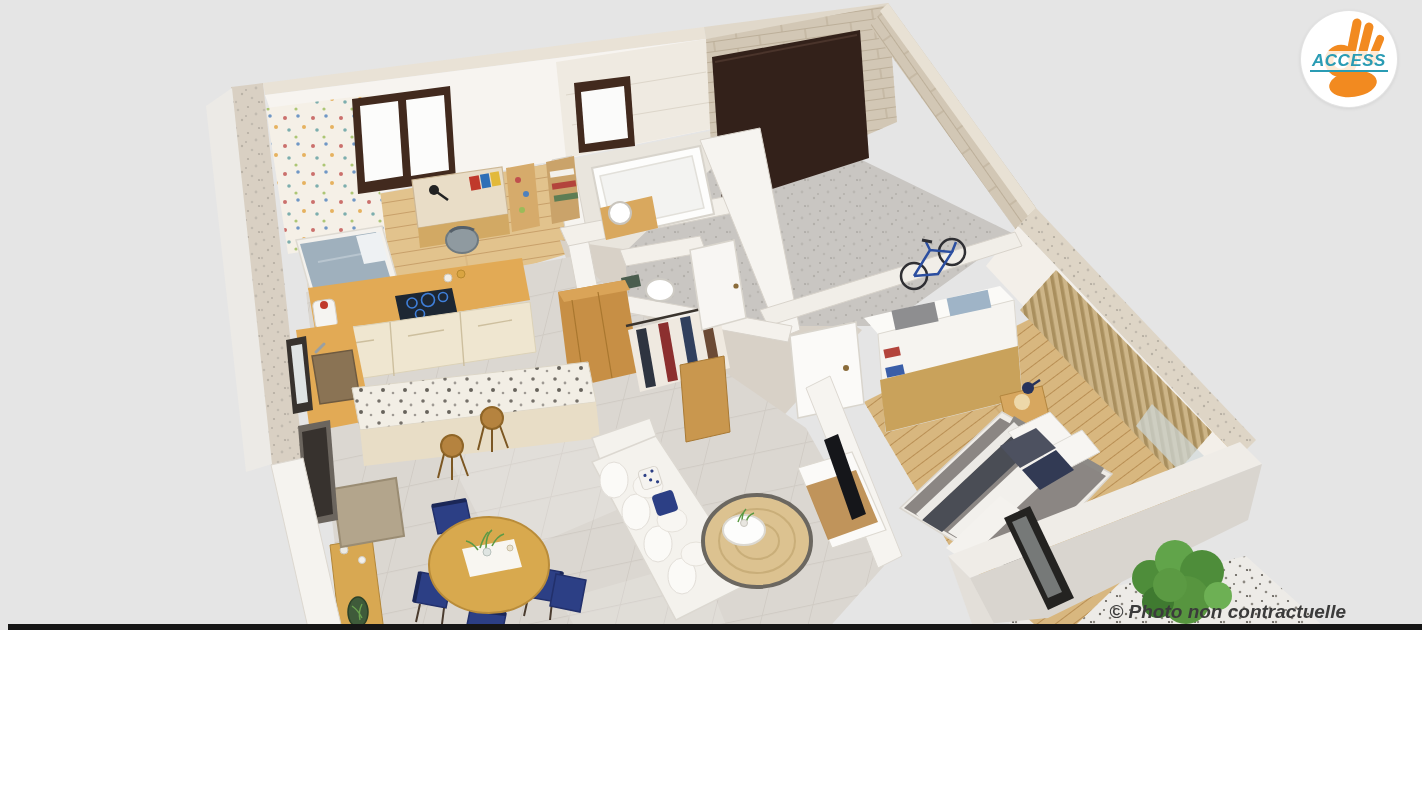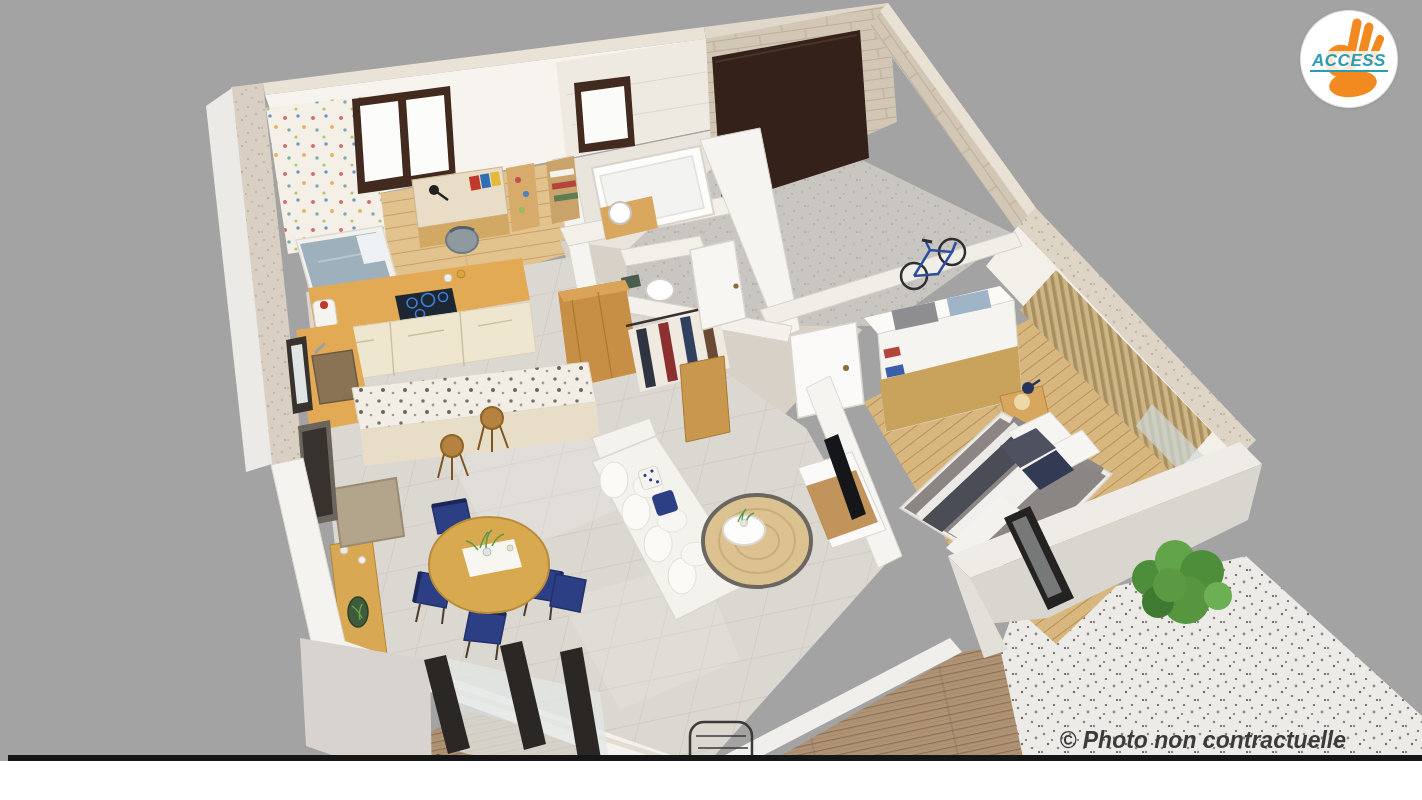--- a/index.html
+++ b/index.html
@@ -1,27 +1,27 @@
 <!DOCTYPE html>
 <html style="--page-background: #ffffff; --branding-logo-text-color: #2a9cb4; --branding-logo-hand-color: #f28a20; --branding-logo-circle-color: #ffffff; --branding-logo-border-color: #e3e3e3; --watermark-color: #3b3b3b; --scene-colors-wall: #f7f4f0; --scene-colors-wall-top: #e9e2d6; --scene-colors-wall-shadow: #d9d4ce; --scene-colors-stone: #d2c7b5; --scene-colors-wood-floor: #e2c38d; --scene-colors-wood-floor2: #d8b77f; --scene-colors-tile-floor: #dbd7d1; --scene-colors-garage-floor: #c9c6c2; --scene-colors-deck: #b09374; --scene-colors-gravel: #edebe7; --scene-colors-counter-wood: #e2aa55; --scene-colors-cabinet-cream: #efe6d0; --scene-colors-island-top: #f2eee5; --scene-colors-dark-frame: #33211a; --scene-colors-navy: #2c3f85; --scene-colors-rug: #dcc290; --scene-colors-rug-border: #6b6760; --scene-colors-sofa: #f4f2ed; --scene-colors-bed-gray: #8b8683; --scene-colors-plant: #5b9a43;"><head>
 <meta charset="utf-8">
 <style>
   html,body{margin:0;padding:0;background:#ffffff;}
-  .stage{position:relative;width:1422px;height:761px;overflow:hidden;background:#a3a3a3;
+  .stage{position:relative;width:1422px;height:630px;overflow:hidden;background:#e5e5e5;
          font-family:"Liberation Sans", sans-serif;}
   .stage svg{position:absolute;left:0;top:0;}
   .logo{position:absolute;left:1301px;top:11px;width:96px;height:96px;border-radius:50%;
         background:#ffffff;box-shadow:0 0 0 1px #e3e3e3, 0 1px 4px rgba(0,0,0,.12);}
   .logo svg{position:absolute;left:0;top:0;width:96px;height:96px;}
   .logo-text{position:absolute;left:0;top:52%;width:100%;text-align:center;
              transform:translateY(-50%);font-weight:800;font-style:italic;font-size:17px;
              letter-spacing:.5px;color:var(--branding-logo-text-color,#2a9cb4);}
   .logo-text span{background:rgba(255,255,255,.82);padding:0 2px;
              border-bottom:2px solid var(--branding-logo-text-color,#2a9cb4);}
-  .watermark{position:absolute;right:76px;bottom:7px;font-size:23px;font-weight:700;
+  .watermark{position:absolute;right:76px;bottom:7px;font-size:19px;font-weight:700;
              font-style:italic;color:var(--watermark-color,#3b3b3b);}
   .bottom-bar{position:absolute;left:8px;right:0;bottom:0;height:6px;background:#161616;}
 </style>
 </head>
 <body>
 
 <div class="stage">
 <svg width="1422" height="800" viewBox="0 0 1422 800">
   <defs>
     <pattern id="pTile" width="52" height="40" patternUnits="userSpaceOnUse" patternTransform="rotate(-12) skewX(-26)">

